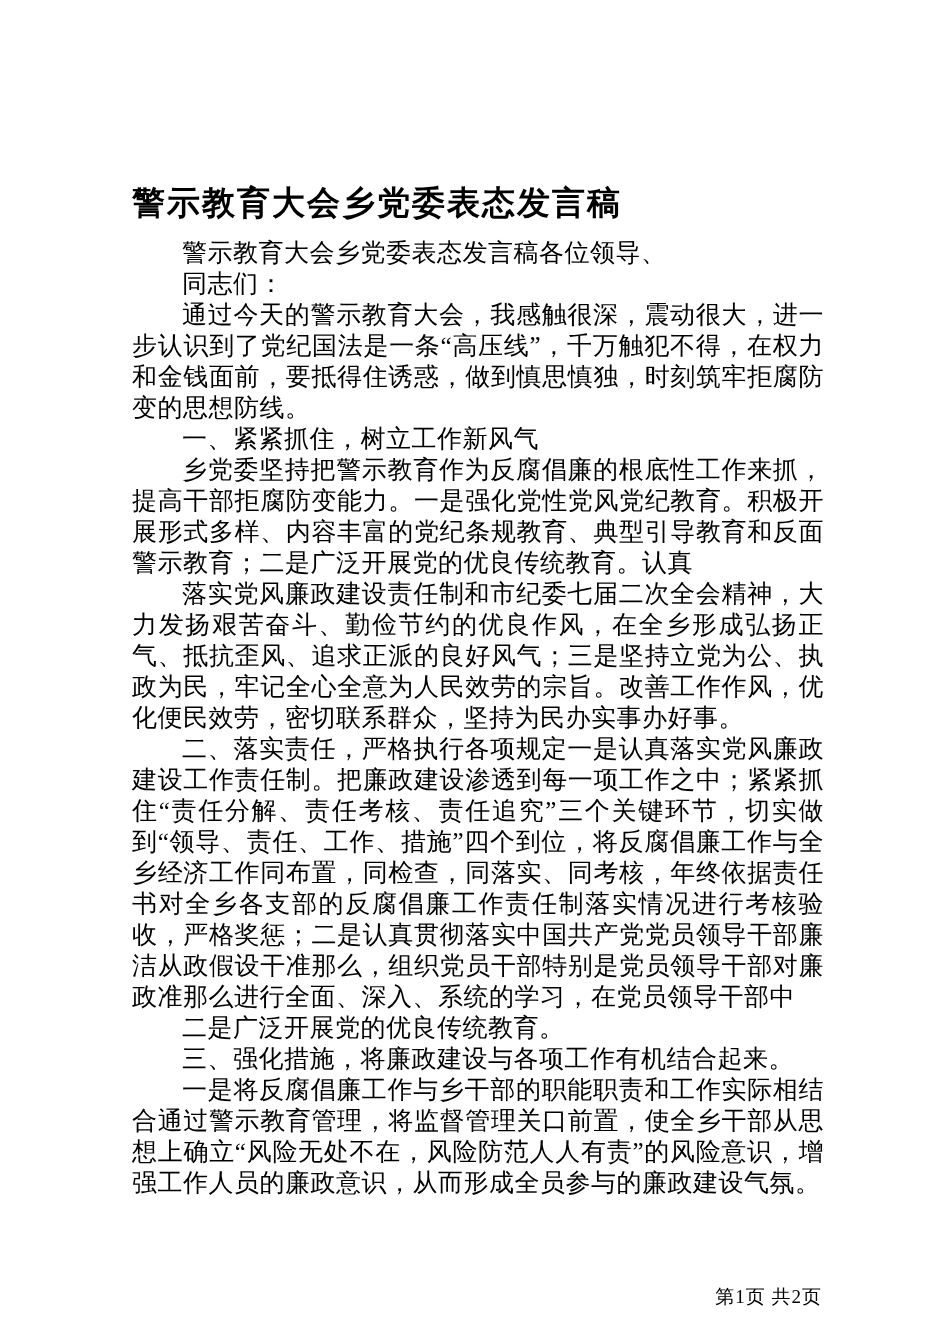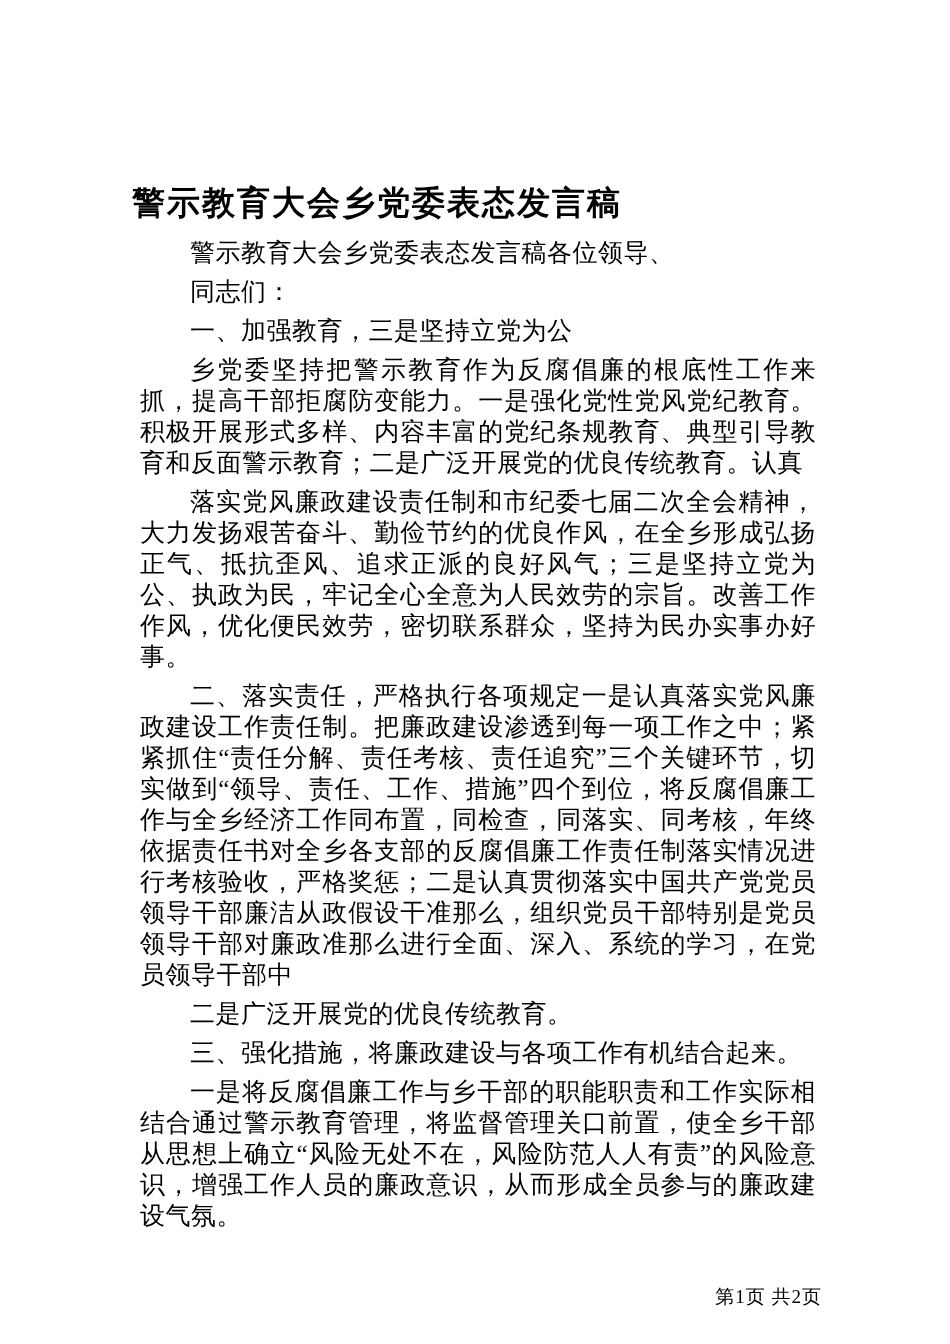--- a/index.html
+++ b/index.html
@@ -32,21 +32,21 @@
     margin-bottom: 14px;
     color: #000000;
   }
   .doc-body p.para {
     font-size: 25px;
     line-height: 31px;
     letter-spacing: 0.5px;
     text-indent: 2em;
     text-align: justify;
     text-justify: inter-ideograph;
-    margin: 8px;
+    margin: 0;
   }
   .footer {
     position: absolute;
     right: 128px;
     top: 1284px;
     font-size: 19px;
     letter-spacing: 1px;
     color: #000000;
   }
 </style>
@@ -55,22 +55,23 @@
 
 <div class="page">
   <div class="content">
     <h1 class="doc-title">警示教育大会乡党委表态发言稿</h1>
     <div class="doc-body">
 
         <p class="para">警示教育大会乡党委表态发言稿各位领导、</p>
 
         <p class="para">同志们：</p>
 
+        <p class="para">通过今天的警示教育大会，我感触很深，震动很大，进一步认识到了党纪国法是一条“高压线”，千万触犯不得，在权力和金钱面前，要抵得住诱惑，做到慎思慎独，时刻筑牢拒腐防变的思想防线。</p>
 
-        <p class="para">一、加强教育，三是坚持立党为公</p>
+        <p class="para">一、紧紧抓住，树立工作新风气</p>
 
         <p class="para">乡党委坚持把警示教育作为反腐倡廉的根底性工作来抓，提高干部拒腐防变能力。一是强化党性党风党纪教育。积极开展形式多样、内容丰富的党纪条规教育、典型引导教育和反面警示教育；二是广泛开展党的优良传统教育。认真</p>
 
         <p class="para">落实党风廉政建设责任制和市纪委七届二次全会精神，大力发扬艰苦奋斗、勤俭节约的优良作风，在全乡形成弘扬正气、抵抗歪风、追求正派的良好风气；三是坚持立党为公、执政为民，牢记全心全意为人民效劳的宗旨。改善工作作风，优化便民效劳，密切联系群众，坚持为民办实事办好事。</p>
 
         <p class="para">二、落实责任，严格执行各项规定一是认真落实党风廉政建设工作责任制。把廉政建设渗透到每一项工作之中；紧紧抓住“责任分解、责任考核、责任追究”三个关键环节，切实做到“领导、责任、工作、措施”四个到位，将反腐倡廉工作与全乡经济工作同布置，同检查，同落实、同考核，年终依据责任书对全乡各支部的反腐倡廉工作责任制落实情况进行考核验收，严格奖惩；二是认真贯彻落实中国共产党党员领导干部廉洁从政假设干准那么，组织党员干部特别是党员领导干部对廉政准那么进行全面、深入、系统的学习，在党员领导干部中</p>
 
         <p class="para">二是广泛开展党的优良传统教育。</p>
 
         <p class="para">三、强化措施，将廉政建设与各项工作有机结合起来。</p>

